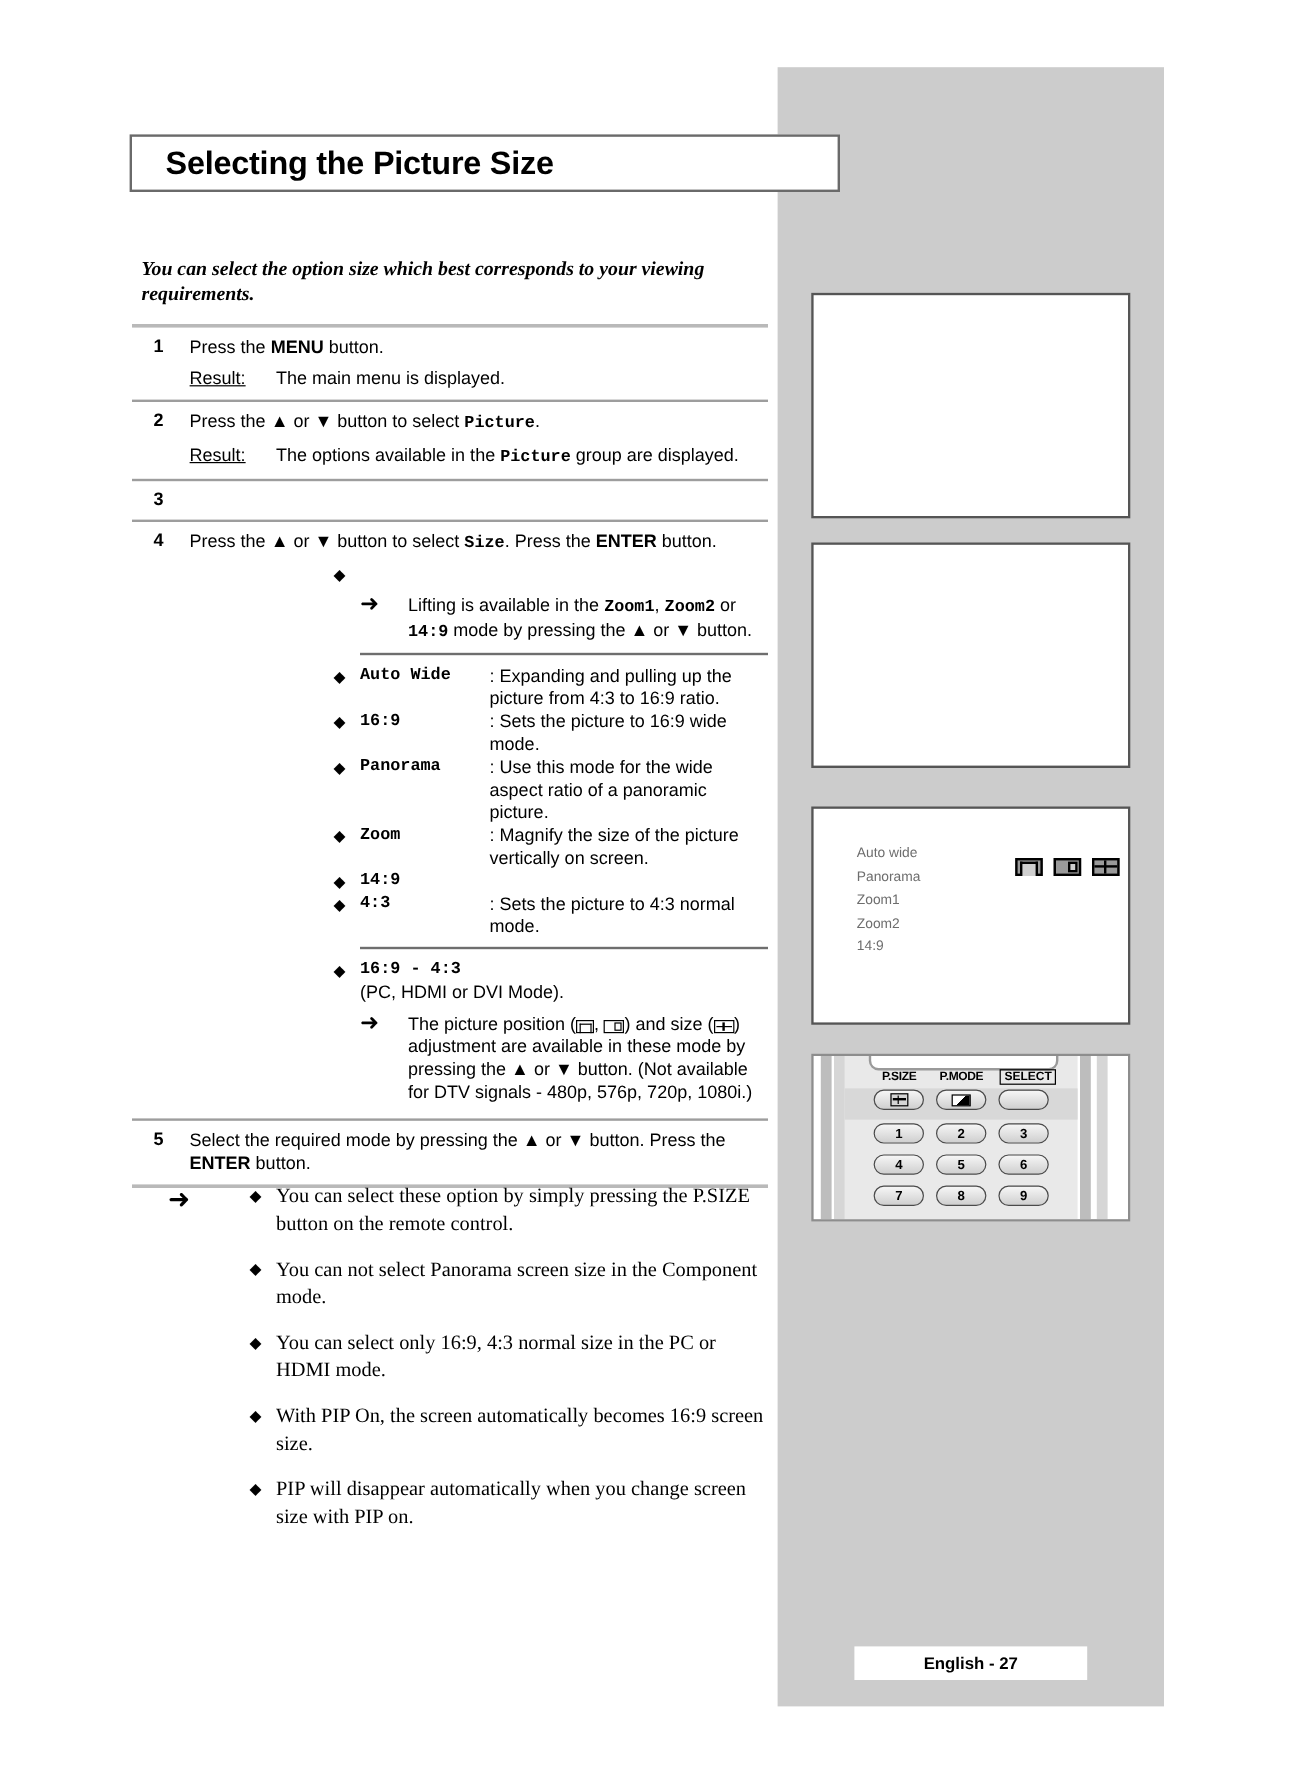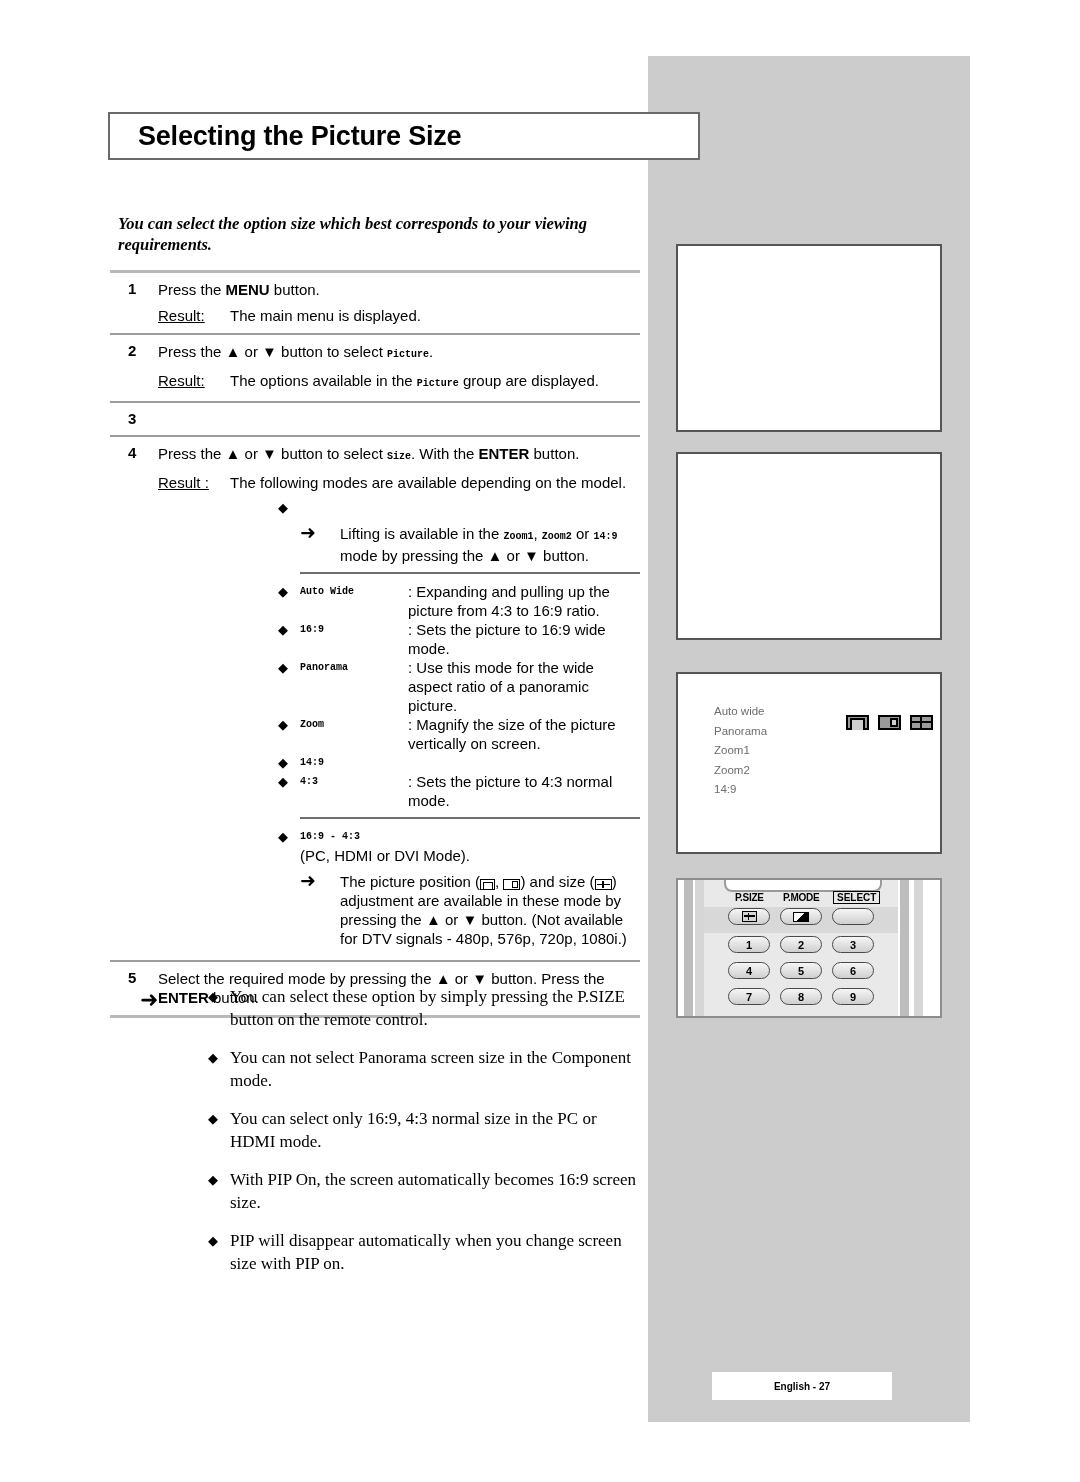--- a/index.html
+++ b/index.html
@@ -21,21 +21,21 @@
   
   .steps{position:absolute;left:110px;top:270px;width:530px;}
   .rule-top{height:3px;background:#b9b9b9;}
   .rule{height:2px;background:#9d9d9d;margin:0;}
   .step{display:flex;padding:7px 0 8px 0;}
   .step-num{width:48px;flex:none;font-size:15px;font-weight:bold;padding-left:18px;box-sizing:border-box;}
   .step-body{flex:1;font-size:15px;line-height:19px;}
   .result-row{display:flex;margin-top:7px;}
   .result-label{width:72px;flex:none;font-size:15px;text-decoration:underline;}
   .result-text{flex:1;font-size:15px;line-height:19px;}
-  .mono{font-family:"Liberation Mono",monospace;font-weight:bold;font-size:10px;}
+  .mono{font-family:"Liberation Mono",monospace;font-weight:bold;font-size:14px;}
   b{font-weight:bold;}
 
   
   .modes{margin-left:120px;padding-top:6px;}
   .modeline{display:flex;font-size:15px;line-height:19px;}
   .dia{width:22px;flex:none;font-size:13px;line-height:19px;}
   .arrowrow{display:flex;margin:7px 0 4px 22px;}
   .arw{width:40px;flex:none;font-size:19px;line-height:18px;}
   .arwtxt{flex:1;font-size:15px;line-height:19px;}
   .defrow{display:flex;font-size:15px;line-height:19px;}
@@ -73,22 +73,22 @@
           border-radius:8px;background:#fff;}
   .rm-strip{position:absolute;left:26px;top:27px;width:194px;height:26px;background:#d8d8d8;}
   .rm-lbl{position:absolute;font-size:10px;font-weight:bold;letter-spacing:-.3px;}
   .rm-key{position:absolute;width:42px;height:17px;border-radius:9px;border:1.5px solid #4a4a4a;
           background:linear-gradient(180deg,#f6f6f6 0%,#cfcfcf 100%);box-sizing:border-box;
           display:flex;align-items:center;justify-content:center;font-size:11px;font-weight:bold;}
   .select-box{position:absolute;border:1.5px solid #000;padding:0 3px;font-size:10px;font-weight:bold;}
   .ptr{position:absolute;left:4px;top:56px;width:0;height:0;}
 
   
-  .footer{position:absolute;left:712px;top:1372px;width:180px;height:28px;background:#fff;
-          display:flex;align-items:center;justify-content:center;font-size:10px;font-weight:bold;}
+  .footer{position:absolute;left:712px;top:1372px;width:194px;height:28px;background:#fff;
+          display:flex;align-items:center;justify-content:center;font-size:14px;font-weight:bold;}
 </style>
 </head>
 <body>
 
 <div class="grey-panel"></div>
 
 <div class="title-box">
   <div class="title-text">Selecting the Picture Size</div>
 </div>
 
@@ -123,25 +123,21 @@
   <div class="rule"></div>
 
   <div class="step">
     <div class="step-num">3</div>
   </div>
   <div class="rule"></div>
 
   <div class="step">
     <div class="step-num">4</div>
     <div class="step-body">
-      <span>Press the ▲ or ▼ button to select </span><span class="mono">Size</span><span>. With the </span><b>ENTER</b><span> button.</span>
-      <div class="result-row">
-        <div class="result-label">Result :</div>
-        <div class="result-text">The following modes are available depending on the model.</div>
-      </div>
+      <span>Press the ▲ or ▼ button to select </span><span class="mono">Size</span><span>. Press the </span><b>ENTER</b><span> button.</span>
 
       
       <div class="modes">
 
         <div class="modeline">
           <div class="dia">◆</div>
         </div>
 
         <div class="arrowrow">
           <div class="arw">➜</div>

